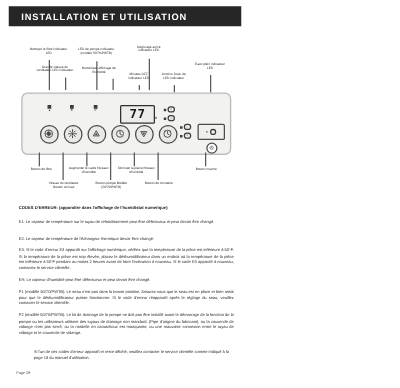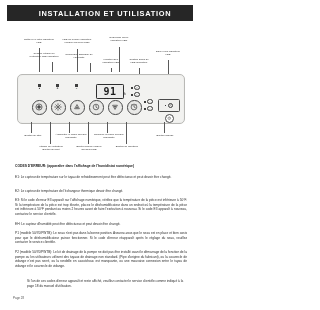--- a/index.html
+++ b/index.html
@@ -3,21 +3,21 @@
 <meta charset="utf-8">
 <style>
   html,body{margin:0;padding:0;background:#ffffff;}
   body{width:200px;height:310px;overflow:hidden;
        font-family:"Liberation Sans","DejaVu Sans",sans-serif;color:#1a1a1a;}
 
   .page{position:relative;width:200px;height:310px;background:#fff;}
 
   
   .banner{position:absolute;left:7px;top:5px;width:186px;height:16px;
-          background:#262626;display:flex;align-items:center;justify-content:center;}
+          background:#262626;display:flex;align-items:center;}
   .banner-text{color:#ffffff;font-size:7.4px;font-weight:700;letter-spacing:.75px;
                padding-left:10px;white-space:nowrap;}
 
   
   .sec-title{position:absolute;left:14px;top:26px;font-size:8.6px;font-weight:700;
              letter-spacing:.35px;color:#111;}
 
   
   .cal{position:absolute;font-size:2.5px;line-height:1.22;color:#2b2b2b;
        text-align:center;letter-spacing:.03px;}
@@ -119,21 +119,21 @@
       <div class="ledgrp" style="left:38px;top:9px;">
         <span class="ledsq"></span>
         <span class="ledlbl">❋</span>
       </div>
       <div class="ledgrp" style="left:57px;top:9px;">
         <span class="ledsq"></span>
         <span class="ledlbl">P</span>
       </div>
 
       <div class="display">
-        <span class="digits">91</span>
+        <span class="digits">77</span>
       </div>
       <span class="pct">%</span>
 
       <div class="indrow" style="left:113px;top:10px;">
         <span class="inddot"></span>
         <span class="indico">
             <i>✳</i>
           </span>
       </div>
       <div class="indrow" style="left:113px;top:17px;">

